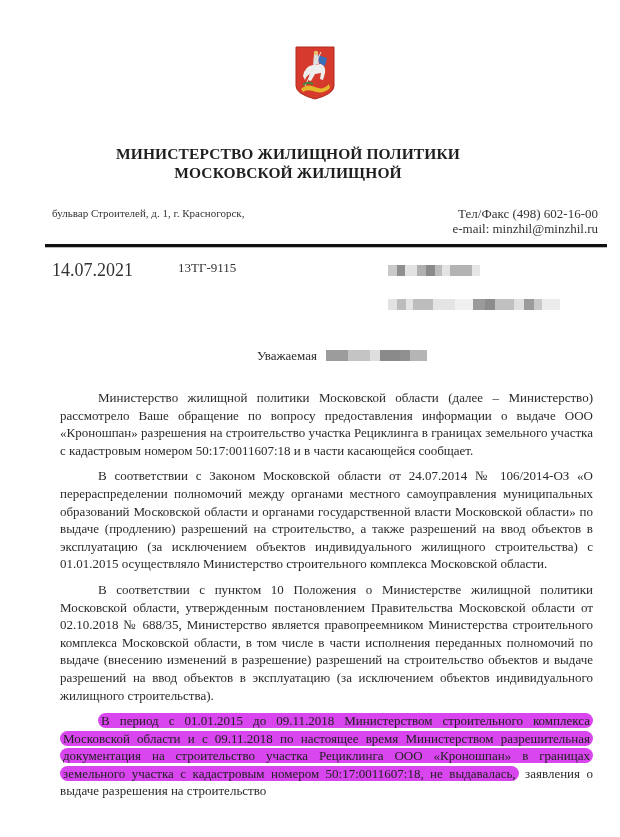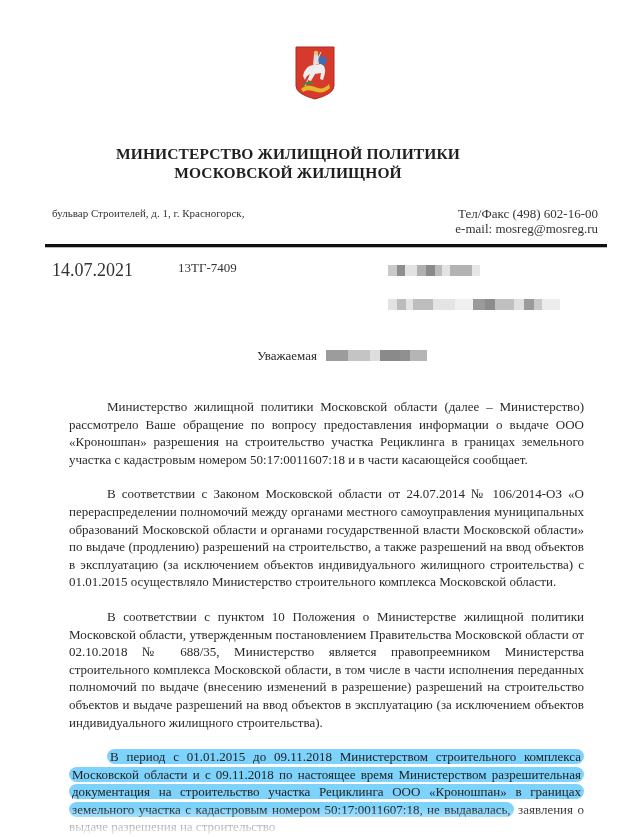--- a/index.html
+++ b/index.html
@@ -39,23 +39,23 @@
   .redact span { display: block; height: 11px; }
 
   .salutation {
     position: absolute; top: 348px; left: 257px; font-size: 13px; color: #2a2a2a;
   }
 
   .body-text {
     position: absolute; left: 52px; top: 381px; width: 549px;
     font-size: 13px; line-height: 17.6px; color: #2a2a2a;
   }
-  .body-text p { margin: 17px; text-align: justify; text-indent: 38px; }
+  .body-text p { margin: 8px; text-align: justify; text-indent: 38px; }
   .hl {
-    background: #7dd3fc;
+    background: #d946ef;
     border-radius: 8px;
     padding: 0 3px;
     box-decoration-break: clone; -webkit-box-decoration-break: clone;
     color: #222;
   }
   .bottom-fade {
     position: absolute; left: 0; top: 808px; width: 620px; height: 29px;
     background: linear-gradient(#ffffff00, #ffffff);
   }
 </style>
@@ -80,27 +80,27 @@
   <div class="ministry-title">
     <div>МИНИСТЕРСТВО ЖИЛИЩНОЙ ПОЛИТИКИ</div>
     <div>МОСКОВСКОЙ ЖИЛИЩНОЙ</div>
   </div>
 
   <div class="addr-left">
     <div>бульвар Строителей, д. 1, г. Красногорск,</div>
   </div>
   <div class="addr-right">
     <div>Тел/Факс (498) 602-16-00</div>
-    <div>e-mail: mosreg@mosreg.ru</div>
+    <div>e-mail: minzhil@minzhil.ru</div>
   </div>
 
   <div class="divider"></div>
 
   <div class="doc-date">14.07.2021</div>
-  <div class="doc-num">13ТГ-7409</div>
+  <div class="doc-num">13ТГ-9115</div>
 
   <div class="redact" style="left:388px; top:265px;">
     <span style="width:9px;background:#c9c9c9"></span>
     <span style="width:8px;background:#8e8e8e"></span>
     <span style="width:12px;background:#e2e2e2"></span>
     <span style="width:9px;background:#b0b0b0"></span>
     <span style="width:9px;background:#8a8a8a"></span>
     <span style="width:7px;background:#bcbcbc"></span>
     <span style="width:8px;background:#e3e3e3"></span>
     <span style="width:22px;background:#b3b3b3"></span>

